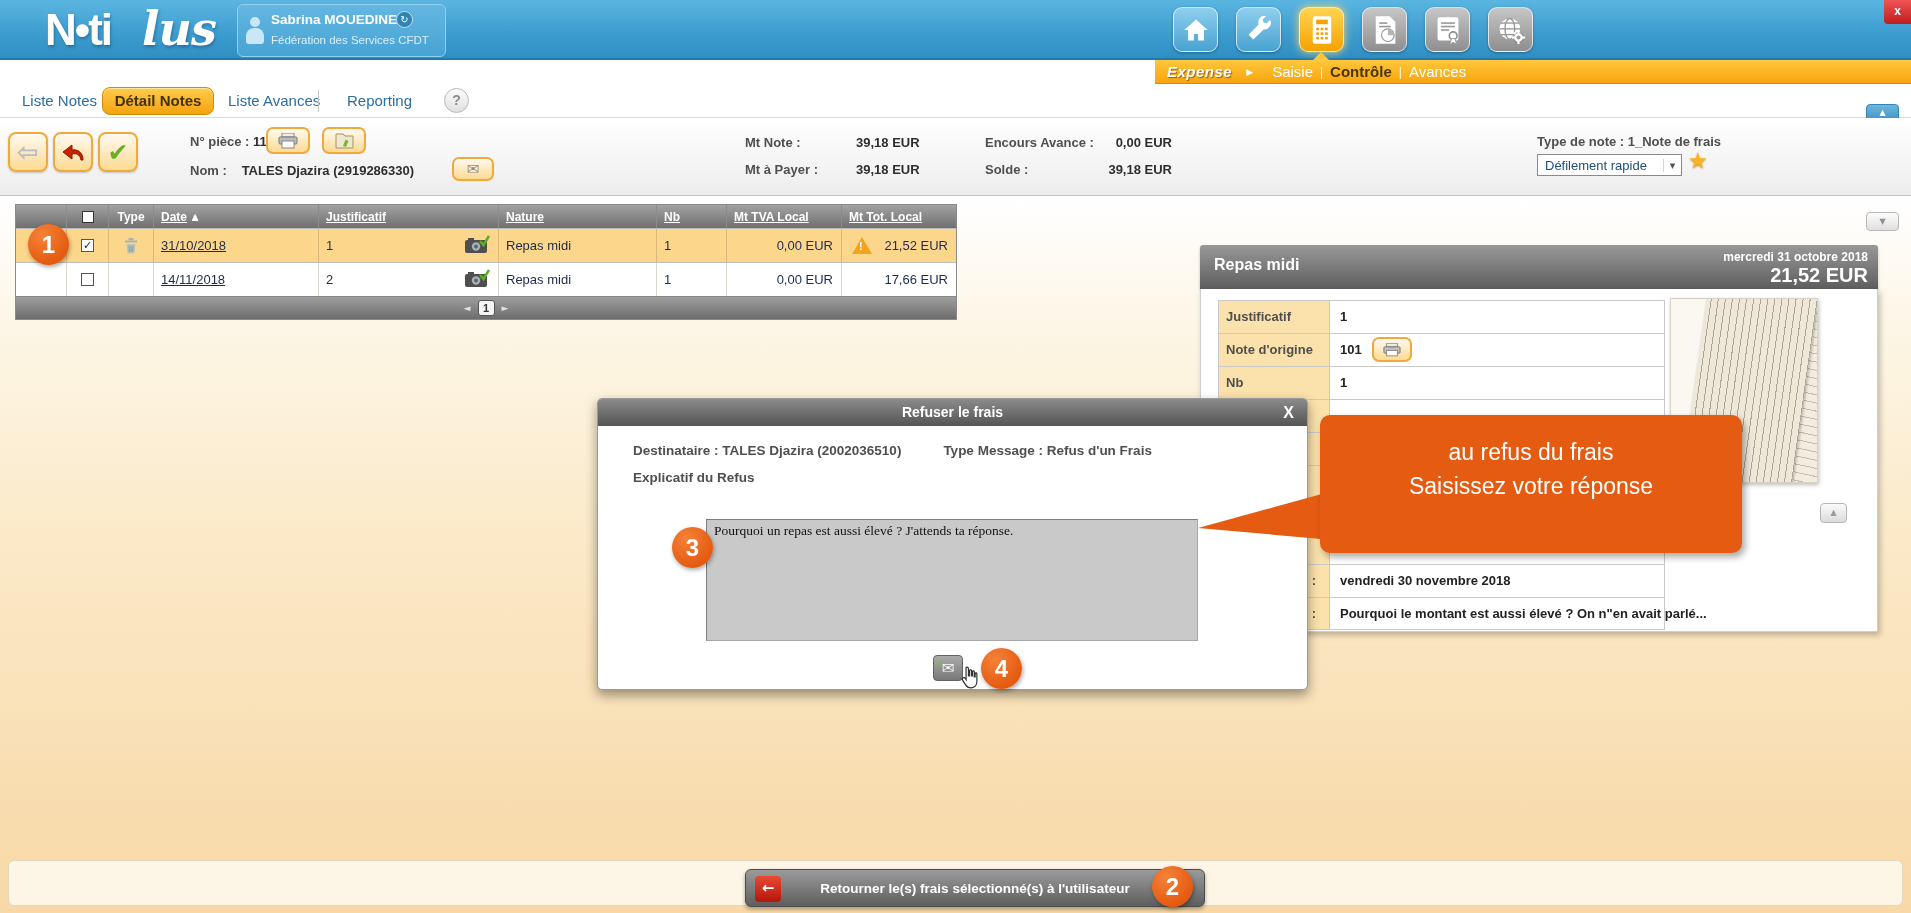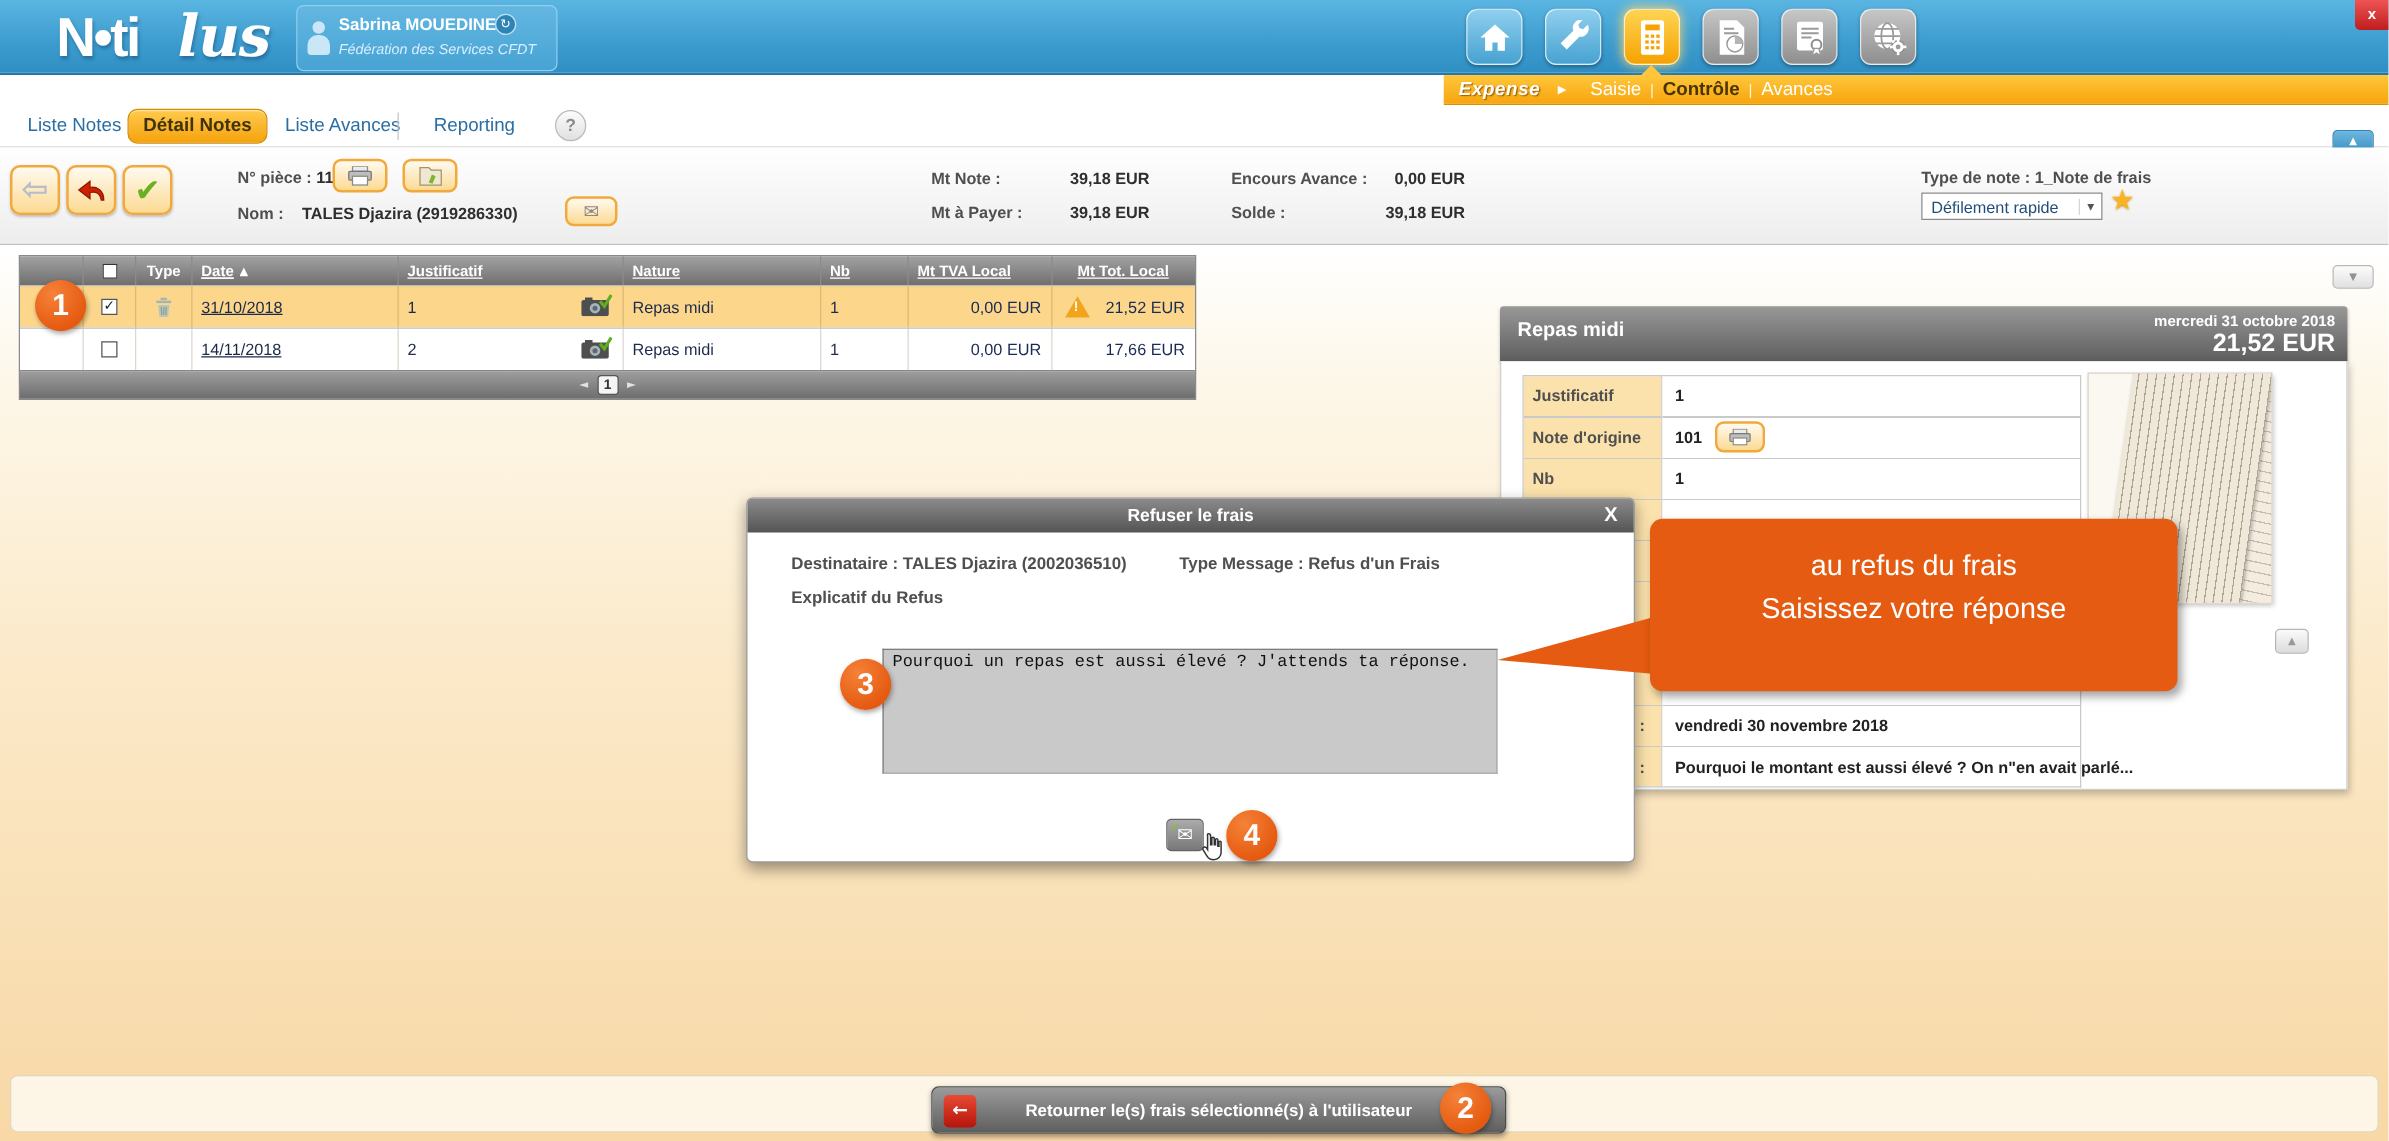--- a/index.html
+++ b/index.html
@@ -16,21 +16,21 @@
   .logo .lg-a { font:bold 44px "Liberation Sans",sans-serif; letter-spacing:-2px; }
   .logo .lg-b { font:italic bold 46px "DejaVu Serif",serif; letter-spacing:-1px;padding-left:31px; }
   .userbox { left:237px; top:4px; width:209px; height:53px; border:1px solid #8fd0ef; border-radius:6px;
     background:linear-gradient(180deg,#63b7e1,#47a3d4); }
   .person { left:7px; top:12px; width:20px; height:30px; }
   .person .p-head { position:absolute; left:5px; top:0; width:10px; height:10px; border-radius:50%; background:#c9e7f7; }
   .person .p-body { position:absolute; left:1px; top:11px; width:18px; height:16px; border-radius:8px 8px 3px 3px; background:#c9e7f7; }
   .uname { left:33px; top:7px; font-weight:bold; font-size:13.5px; color:#fff; }
   .urefresh { left:158px; top:6px; width:17px; height:17px; border-radius:50%; background:#2e85b5;
     border:1px solid #bfe2f4; color:#fff; font-size:10px; line-height:15px; text-align:center; }
-  .uorg { left:33px; top:29px; font-size:11.5px; color:#d9effb;font-style:italic; }
+  .uorg { left:33px; top:29px; font-size:11.5px; color:#d9effb; }
 
   .navbtn { top:7px; width:45px; height:45px; border-radius:9px; border:1px solid rgba(255,255,255,.7);
     box-shadow:0 1px 3px rgba(0,0,0,.3); display:flex; align-items:center; justify-content:center; }
   .nav-blue   { background:linear-gradient(180deg,#8fcfee,#47a2d1); }
   .nav-orange { background:linear-gradient(180deg,#ffd452,#f5a201); box-shadow:0 0 9px #ffd46a; }
   .nav-gray   { background:linear-gradient(180deg,#c6c6c6,#8e8e8e); }
   .nav-notch { left:1313px; top:52px; width:0; height:0; border-left:8px solid transparent;
     border-right:8px solid transparent; border-bottom:8px solid #ffc63a; }
   .closebtn { left:1884px; top:0; width:27px; height:24px; background:linear-gradient(180deg,#ef5454,#c01d1d);
     border-radius:0 0 0 4px; color:#fff; font-weight:bold; font-size:12px; text-align:center; line-height:23px; }
@@ -146,23 +146,23 @@
 
   
   .modal { left:597px; top:398px; width:711px; height:292px; background:#fff; border:1px solid #9a9a9a;
     border-radius:5px; box-shadow:0 5px 12px rgba(0,0,0,.4); z-index:50; }
   .mhead { position:relative; height:27px; background:linear-gradient(180deg,#8b8b8b,#545454);
     border-radius:4px 4px 0 0; color:#fff; font-weight:bold; font-size:14px; text-align:center; line-height:27px; }
   .mclose { position:absolute; right:13px; top:0; color:#fff; font-weight:bold; font-size:16px; line-height:27px; }
   .mline1 { position:absolute; left:35px; top:44px; display:flex; gap:42px; }
   .mtxt { font-weight:bold; color:#4f4f4f; font-size:13.5px; }
   .mline2 { position:absolute; left:35px; top:71px; }
-  .mta { position:absolute; left:108px; top:120px; width:492px; height:100px; background:#c9c9c9;
+  .mta { position:absolute; left:108px; top:120px; width:492px; height:122px; background:#c9c9c9;
     border:1px solid #7d7d7d; border-bottom-color:#a8a8a8; border-right-color:#a8a8a8;
-    font-family:Liberation Mono, monospace; font-size:13.5px; color:#111; padding:3px 7px; resize:none; }
+    font-family:Liberation Serif, serif; font-size:13.5px; color:#111; padding:3px 7px; resize:none; }
   .sendbtn { position:absolute; left:335px; top:256px; width:30px; height:26px; border-radius:4px;
     background:linear-gradient(180deg,#ababab,#787878); border:1px solid #636363;
     display:flex; align-items:center; justify-content:center; color:#fff; }
   .sendbtn .env { font-size:15px; }
   .sendbtn .chk { position:absolute; left:2px; top:1px; color:#7cc22a; font-size:10px; font-weight:bold; }
 
   
   .tail { left:1190px; top:455px; z-index:60; }
   .tooltip { left:1320px; top:415px; width:422px; height:138px; background:#e45b11; border-radius:10px;
     box-shadow:3px 4px 7px rgba(0,0,0,.35); z-index:61; color:#fff; text-align:center;
@@ -364,21 +364,21 @@
         </div>
       <div class="th c5">
           <u>Nature</u>
         </div>
       <div class="th c6">
           <u>Nb</u>
         </div>
       <div class="th c7" style="justify-content:flex-start">
           <u>Mt TVA Local</u>
         </div>
-      <div class="th c8" style="justify-content:center">
+      <div class="th c8" style="justify-content:flex-start">
           <u>Mt Tot. Local</u>
         </div>
     </div>
 
     <div class="trow row-sel">
       <div class="td c0"></div>
       <div class="td c1">
           <span class="cb">✓</span>
         </div>
       <div class="td c2">

